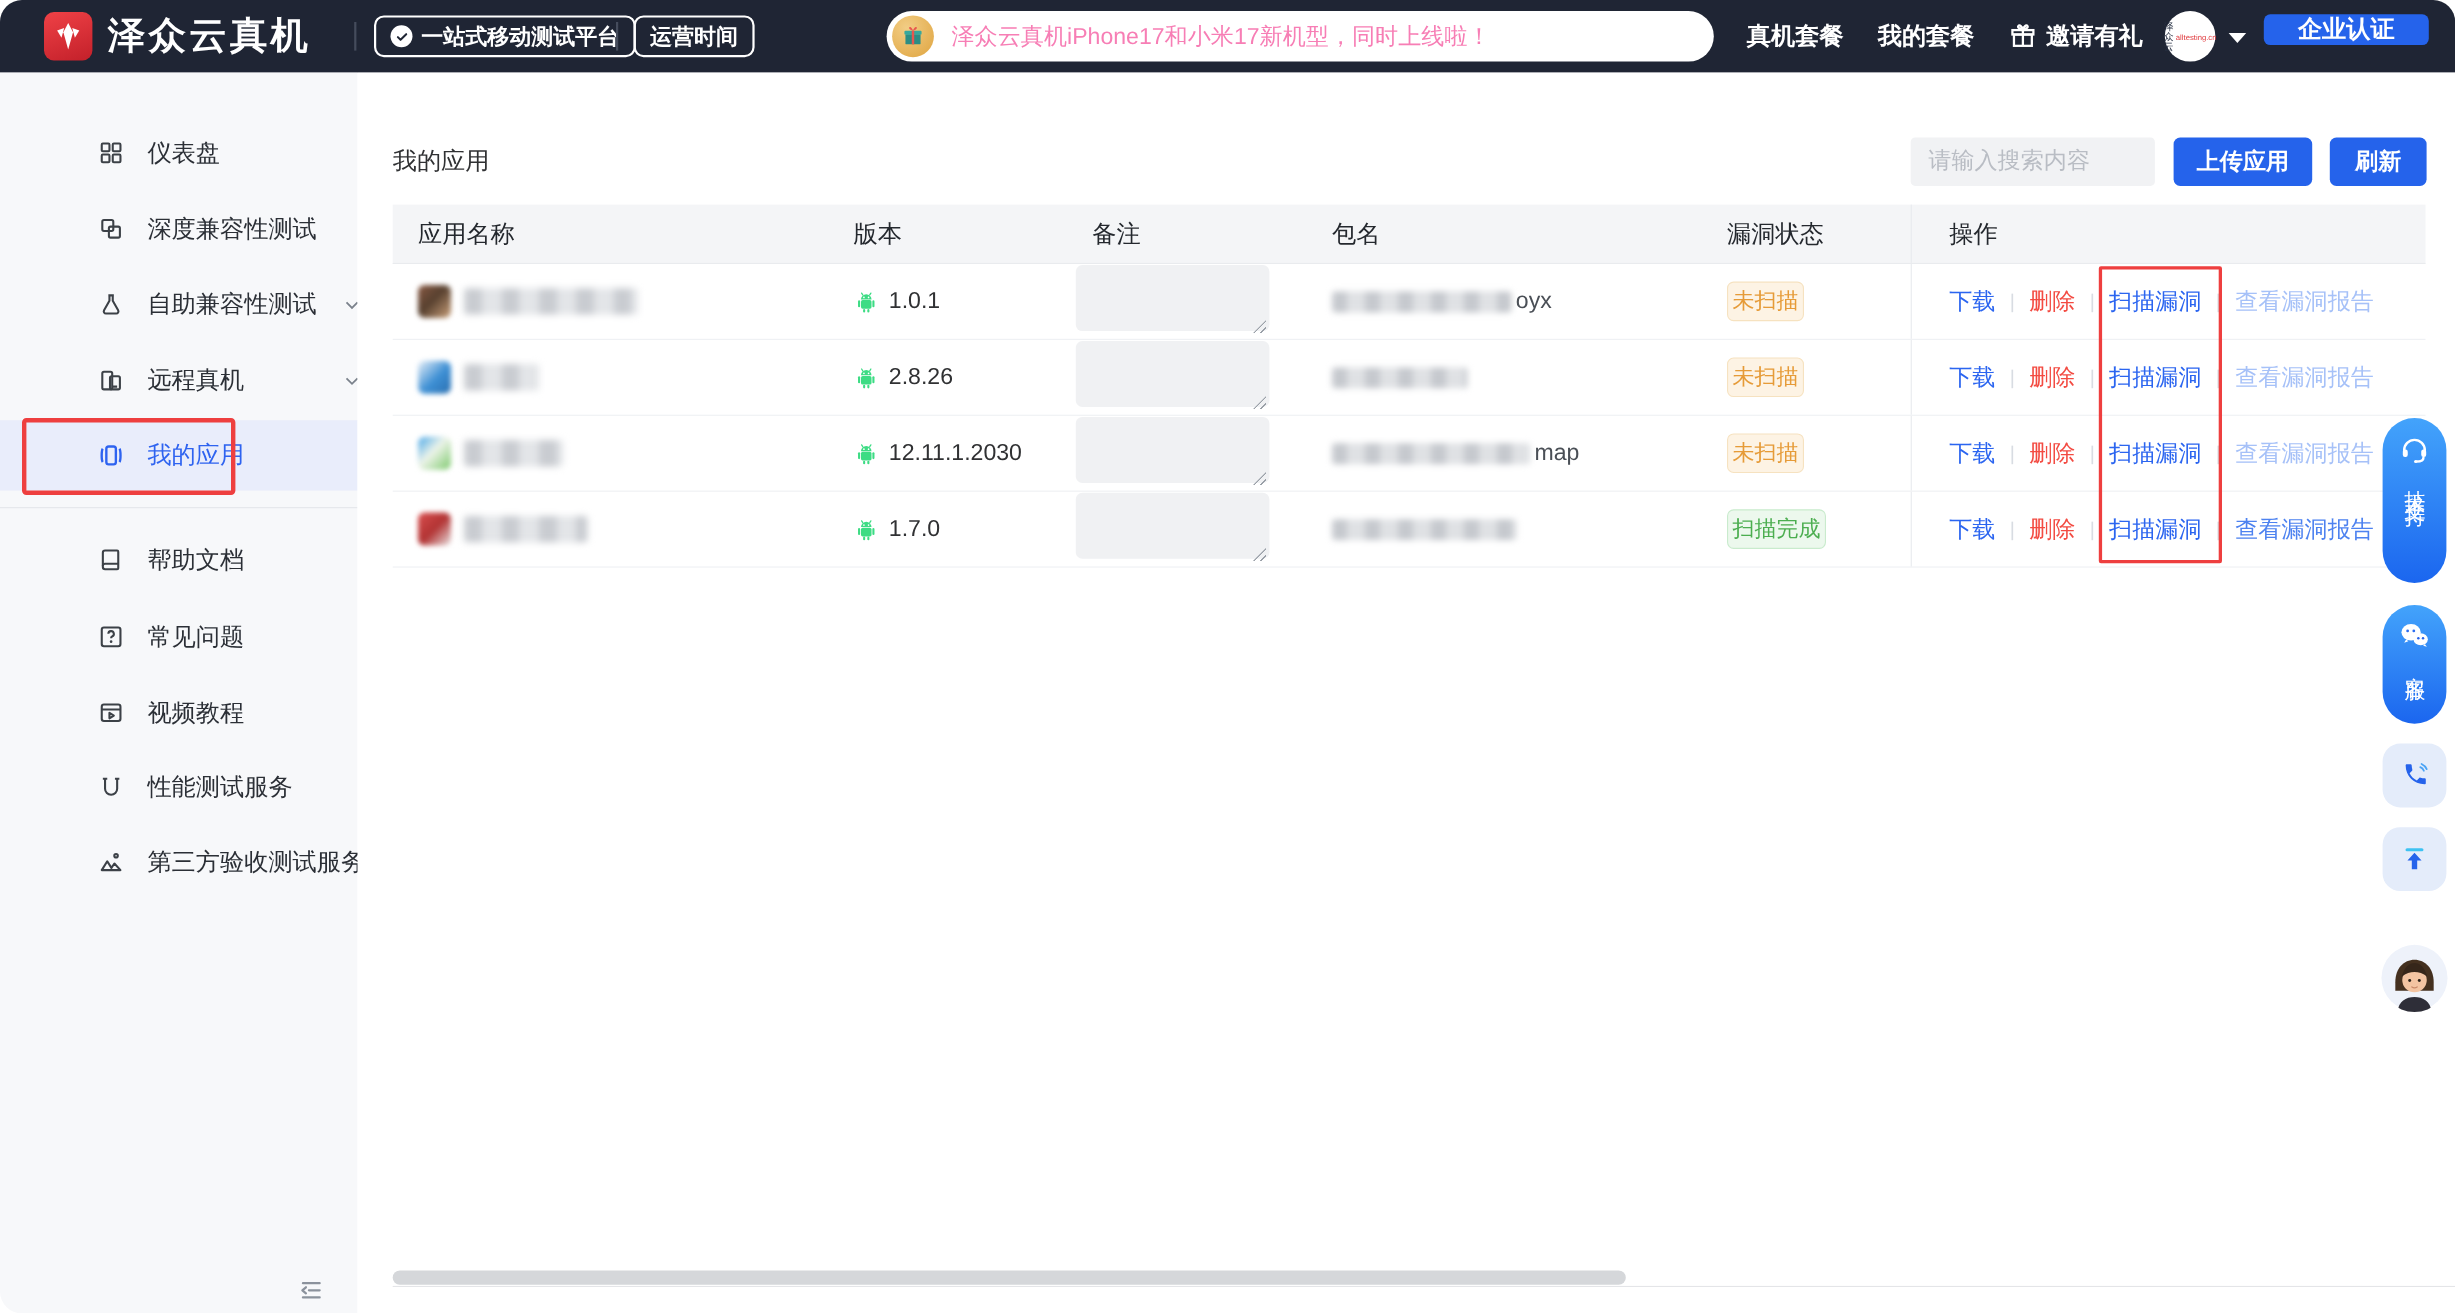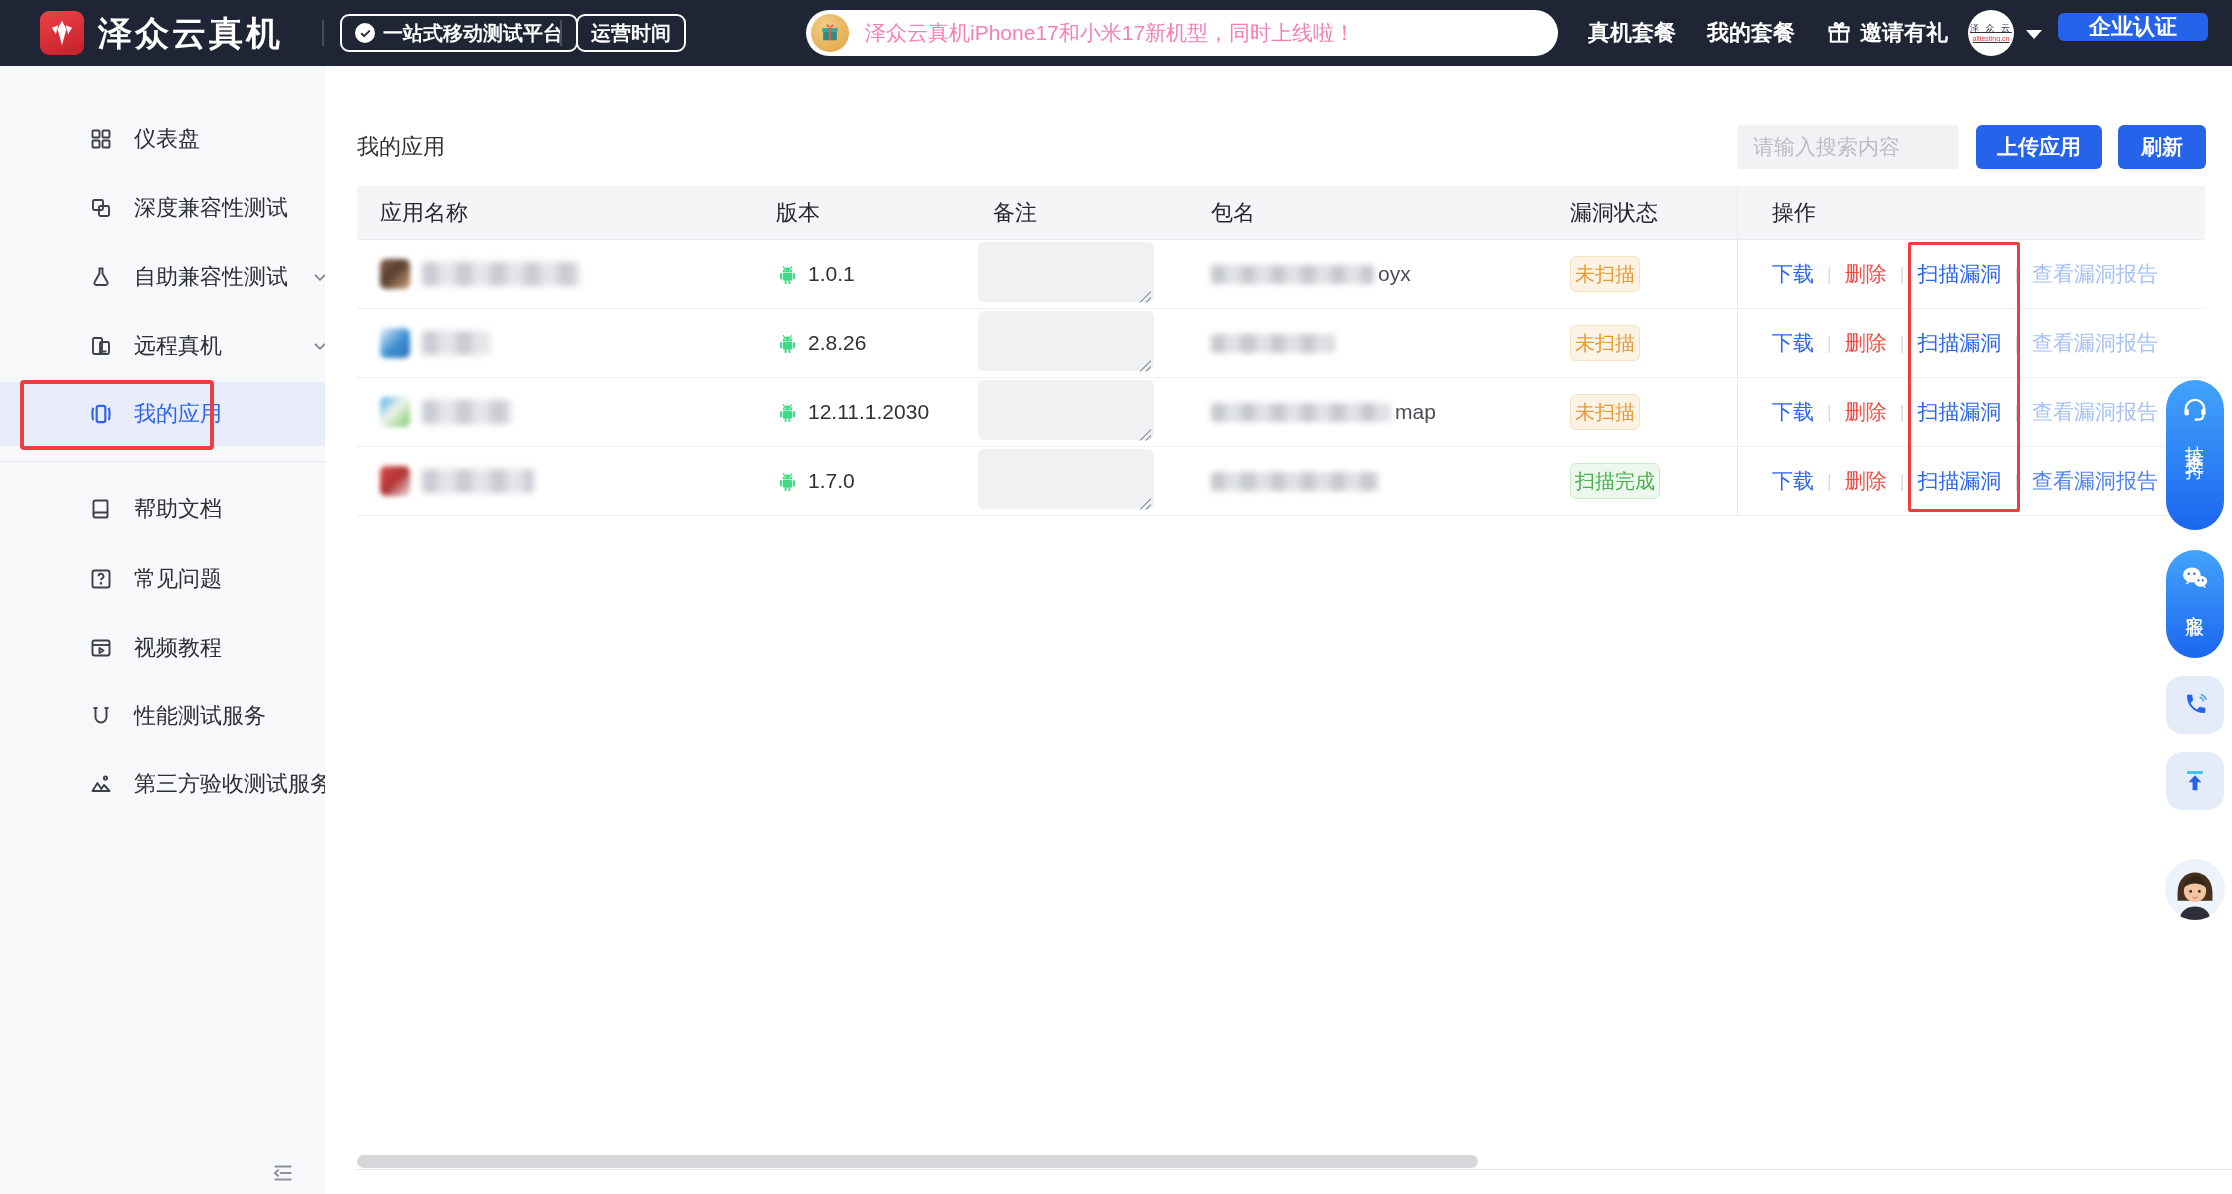--- a/index.html
+++ b/index.html
@@ -1,38 +1,38 @@
 <!DOCTYPE html>
 <html><head>
 <meta charset="utf-8">
 <style>
   html,body{margin:0;padding:0;background:#fff;}
   .page{position:relative;width:2232px;height:1194px;overflow:hidden;background:#fff;
-        font-family:"Liberation Sans","DejaVu Sans",sans-serif;color:#303133;}
+        font-family:"Liberation Sans","DejaVu Sans",sans-serif;color:#303133;border-radius:20px;}
 
   
   .hdr{position:absolute;left:0;top:0;width:2232px;height:66px;background:#1f2534;}
   .hdr *{box-sizing:border-box;}
   .logo{position:absolute;left:40px;top:11px;width:44px;height:44px;border-radius:9px;
         background:linear-gradient(160deg,#ef4146,#c3202a);display:flex;align-items:center;justify-content:center;}
   .brand{position:absolute;left:98px;top:0;height:66px;line-height:66px;color:#fff;
          font-size:34px;font-weight:bold;letter-spacing:3px;}
   .vsep{position:absolute;top:20px;width:2px;height:26px;background:#49506100;border-left:2px solid #454c5c;}
   .pill-badge{position:absolute;top:14px;height:38px;border:2px solid #fff;border-radius:9px;
               display:flex;align-items:center;gap:8px;padding:0 13px;color:#fff;font-weight:bold;font-size:20px;}
   .chkcirc{width:20px;height:20px;border-radius:50%;background:#fff;display:flex;align-items:center;justify-content:center;}
   .chkcirc svg{display:block;}
   .notice{position:absolute;left:806px;top:10px;width:752px;height:46px;background:#fff;border-radius:23px;
           display:flex;align-items:center;gap:16px;padding-left:5px;}
   .gift-circ{width:38px;height:38px;border-radius:50%;background:radial-gradient(circle at 35% 30%,#f2cd85,#dfa43f);
              display:flex;align-items:center;justify-content:center;}
   .notice-text{color:#f77eb5;font-size:21px;}
   .hnav{position:absolute;top:0;height:66px;display:flex;align-items:center;color:#ffffff;font-size:22px;font-weight:bold;gap:8px;cursor:pointer;}
   .avatar{position:absolute;left:1968px;top:10px;width:46px;height:46px;border-radius:50%;background:#fff;
-          display:flex;flex-direction:column;align-items:center;justify-content:center;line-height:1;text-decoration:underline;}
+          display:flex;flex-direction:row;align-items:center;justify-content:center;line-height:1;}
   .avatar .l1{font-size:9px;color:#273043;letter-spacing:2px;}
   .avatar .l2{font-size:7px;color:#e03a3e;margin-top:2px;}
   .caret{position:absolute;left:2026px;top:30px;width:0;height:0;border-left:8px solid transparent;
          border-right:8px solid transparent;border-top:9px solid #fff;}
   .cta{position:absolute;left:2058px;top:13px;width:150px;height:28px;background:#2563eb;border:none;border-radius:6px;
        color:#fff;font-size:22px;font-weight:bold;display:flex;align-items:center;justify-content:center;cursor:pointer;}
 
   
   .sb{position:absolute;left:0;top:66px;width:325px;height:1128px;background:#f7f8fa;}
   .side-item{position:absolute;left:0;width:325px;height:56px;display:flex;align-items:center;cursor:pointer;color:#2b2f36;margin-left:44px;}

